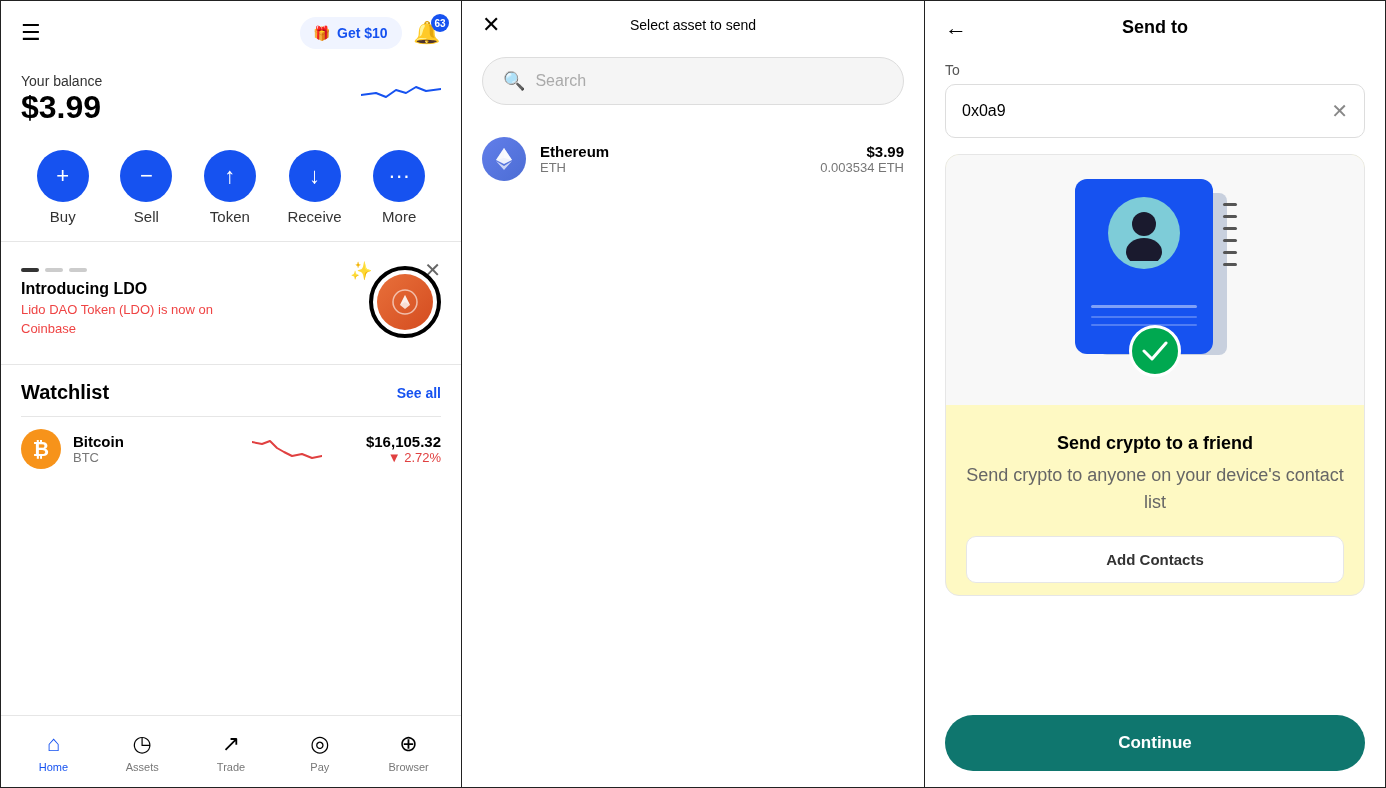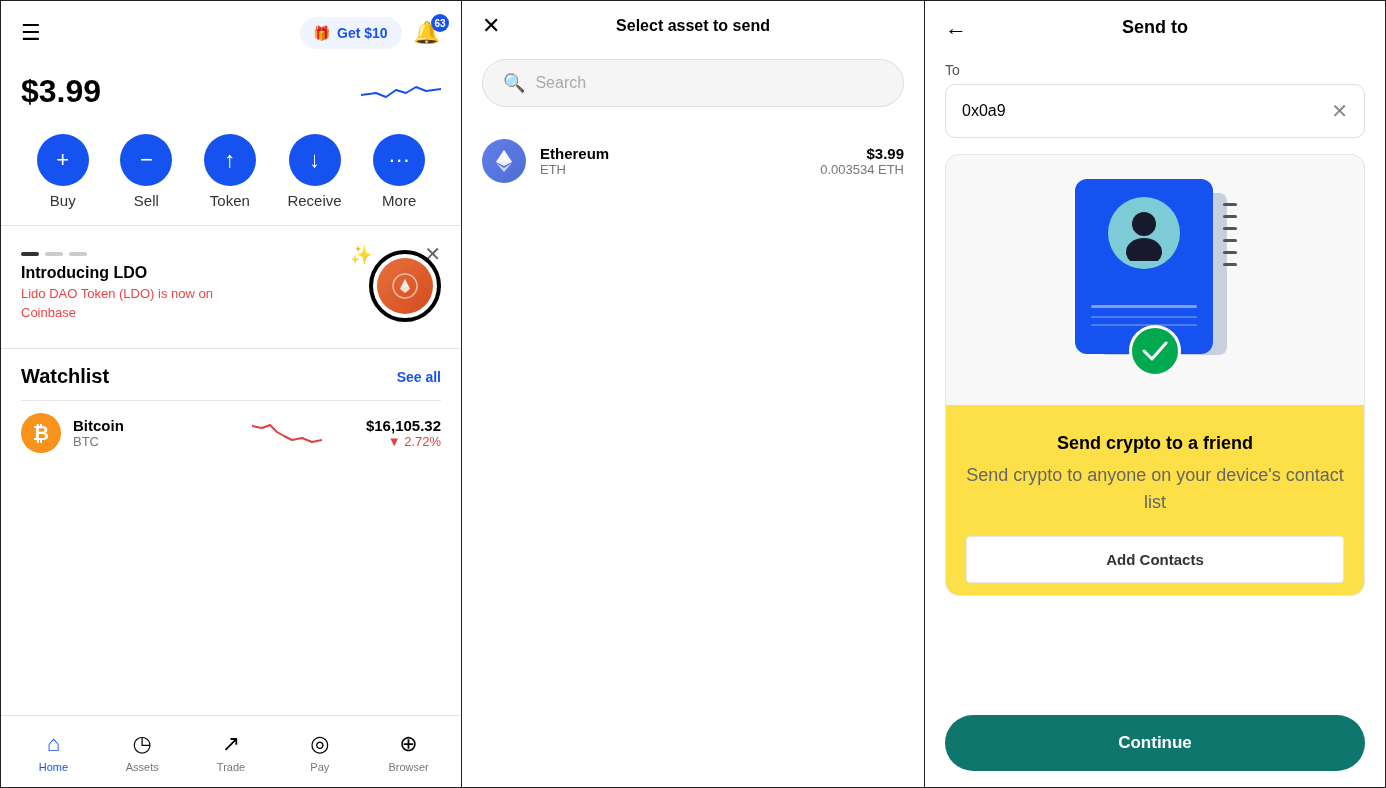--- a/index.html
+++ b/index.html
@@ -203,21 +203,21 @@
 
     
     .p2-header {
       display: flex;
       align-items: center;
       justify-content: center;
       padding: 16px 20px;
       position: relative;
     }
     .p2-close { position: absolute; left: 20px; font-size: 22px; cursor: pointer; color: #000; }
-    .p2-title { font-size: 16px; font-weight: 700; }
+    .p2-title { font-size: 14px; font-weight: 400; }
 
     .p2-search {
       padding: 8px 20px 16px;
     }
     .search-box {
       display: flex;
       align-items: center;
       gap: 10px;
       background: #f5f5f5;
       border-radius: 30px;
@@ -272,21 +272,21 @@
     }
     .to-address { font-size: 16px; color: #000; }
     .to-clear { font-size: 20px; color: #888; cursor: pointer; }
 
     .p3-card-area { padding: 0 20px; }
     .send-card {
       border: 1.5px solid #e6e6e6;
       border-radius: 14px;
       padding: 0;
       overflow: hidden;
-      background: #fde047;
+      background: #fef9c3;
     }
     .card-illustration {
       background: #f8f8f8;
       padding: 24px 0 16px;
       display: flex;
       flex-direction: column;
       align-items: center;
       position: relative;
       min-height: 220px;
     }
@@ -300,21 +300,21 @@
     .card-text-content {
       padding: 28px 20px 20px;
       text-align: center;
     }
     .card-main-text { font-size: 18px; font-weight: 700; margin-bottom: 8px; }
     .card-sub-text { font-size: 18px; color: #666; line-height: 1.5; }
     .add-contact-btn {
       margin: 0 20px 12px;
       padding: 14px;
       border: 1.5px solid #e6e6e6;
-      border-radius: 4px;
+      border-radius: 10px;
       text-align: center;
       font-size: 15px;
       font-weight: 600;
       color: #333;
       cursor: pointer;
       background: #fff;
     }
 
     .p3-continue {
       padding: 16px 20px;
@@ -346,20 +346,21 @@
         <span>Get $10</span>
       </button>
       <div class="bell-container">
         <span class="bell-icon">🔔</span>
         <span class="badge">63</span>
       </div>
     </div>
   </div>
 
   <div class="p1-balance">
+    <div class="balance-label">Your balance</div>
     <div class="balance-amount">$3.99</div>
     <div class="balance-chart">
       <svg width="80" height="35" viewBox="0 0 80 35">
         <polyline points="0,20 15,18 25,22 35,15 45,18 55,12 65,16 80,14" fill="none" stroke="#1652f0" stroke-width="2" stroke-linecap="round" stroke-linejoin="round"></polyline>
       </svg>
     </div>
   </div>
 
   <div class="p1-actions">
     <div class="action-item">

